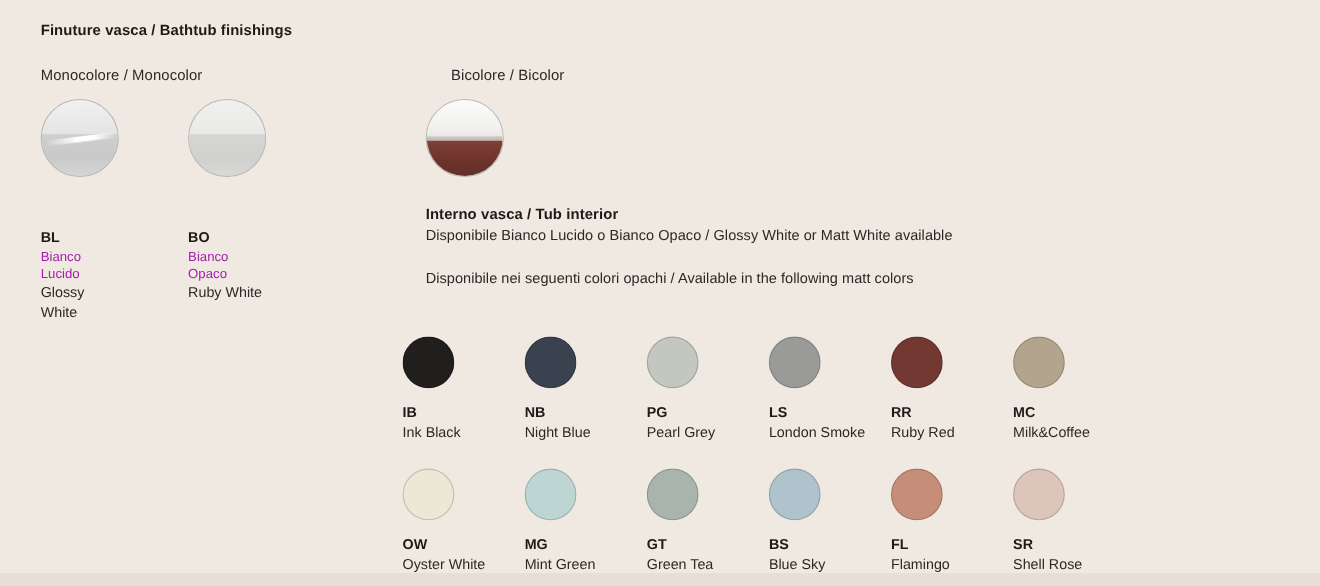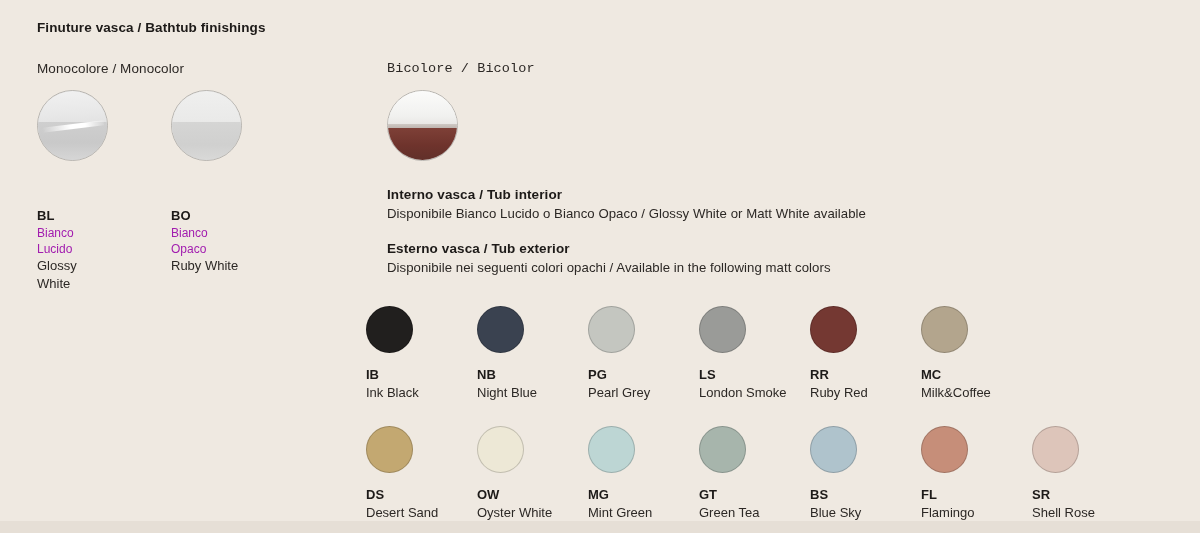--- a/index.html
+++ b/index.html
@@ -130,23 +130,22 @@
   }
   .caption-en {
     font-size: 13px;
     color: #2c2825;
     display: block;
   }
 
   
   .bicolor-label {
     position: absolute;
-    left: 387px;
+    left: 410px;
     top: 61px;
-    font-family: Liberation Mono, monospace;
   }
   .bicolor-disc-wrap {
     position: absolute;
     left: 387px;
     top: 90px;
   }
   .bicolor-disc {
     width: 71px;
     height: 71px;
     border-radius: 50%;
@@ -287,21 +286,20 @@
       <div class="bi-bot"></div>
     </div>
   </div>
 
   <div class="interior-block">
     <div class="block-title">Interno vasca / Tub interior</div>
     <div class="block-desc">Disponibile Bianco Lucido o Bianco Opaco / Glossy White or Matt White available</div>
   </div>
 
   <div class="exterior-block">
-    <div class="block-title">Esterno vasca / Tub exterior</div>
     <div class="block-desc">Disponibile nei seguenti colori opachi / Available in the following matt colors</div>
   </div>
 
   <div class="swatch-grid">
 
     <div class="swatch-row">
       <div class="swatch-cell">
         <div class="swatch-dot" style="background: rgb(33, 31, 30);"></div>
         <div class="swatch-caption">
           <span class="swatch-code">IB</span>
@@ -340,27 +338,20 @@
         <div class="swatch-dot" style="background: rgb(179, 165, 141);"></div>
         <div class="swatch-caption">
           <span class="swatch-code">MC</span>
           <span class="swatch-name">Milk&amp;Coffee</span>
         </div>
       </div>
     </div>
 
     <div class="swatch-row">
       <div class="swatch-cell">
-        <div class="swatch-dot" style="background: rgb(195, 168, 113);"></div>
-        <div class="swatch-caption">
-          <span class="swatch-code">DS</span>
-          <span class="swatch-name">Desert Sand</span>
-        </div>
-      </div>
-      <div class="swatch-cell">
         <div class="swatch-dot" style="background: rgb(237, 232, 214);"></div>
         <div class="swatch-caption">
           <span class="swatch-code">OW</span>
           <span class="swatch-name">Oyster White</span>
         </div>
       </div>
       <div class="swatch-cell">
         <div class="swatch-dot" style="background: rgb(189, 214, 212);"></div>
         <div class="swatch-caption">
           <span class="swatch-code">MG</span>

